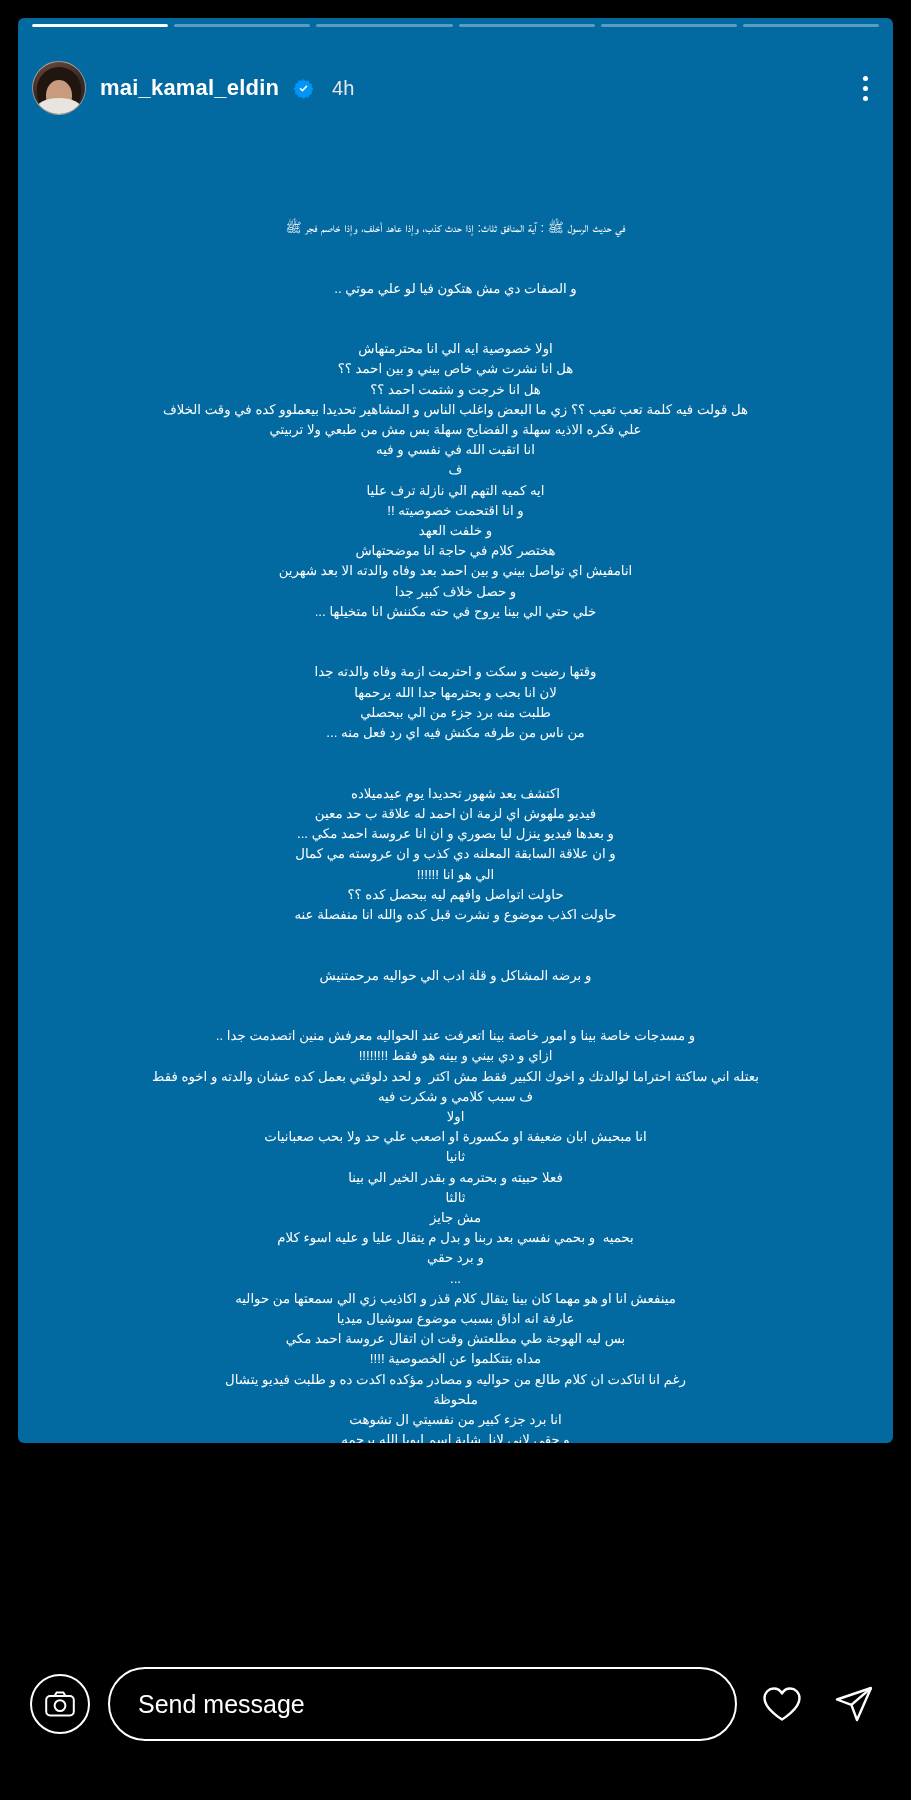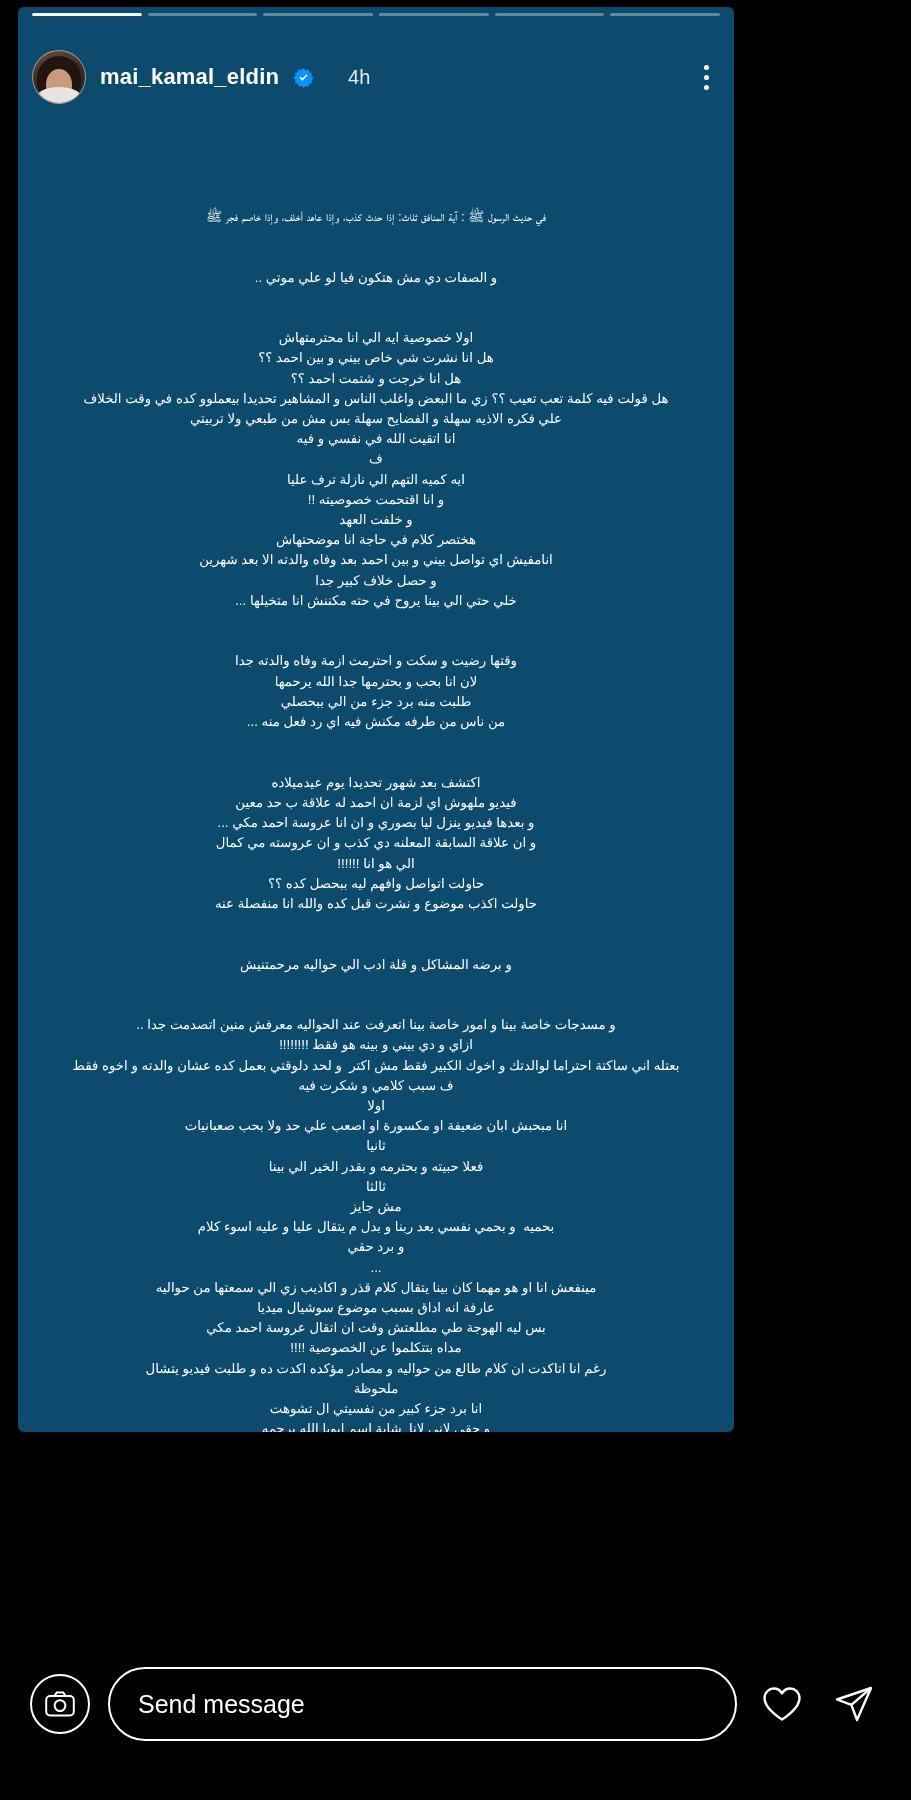--- a/index.html
+++ b/index.html
@@ -16,24 +16,24 @@
   .phone {
     position: relative;
     width: 911px;
     height: 1800px;
     background: #000;
     overflow: hidden;
   }
   .story {
     position: absolute;
     left: 18px;
-    top: 7px;
-    width: 716px;
+    top: 18px;
+    width: 875px;
     height: 1425px;
-    background: #0c4a6e;
+    background: #0369a1;
     border-radius: 6px;
     overflow: hidden;
   }
   
   .progress-row {
     position: absolute;
     top: 6px;
     left: 14px;
     right: 14px;
     height: 4px;
@@ -114,21 +114,21 @@
   .verified {
     width: 21px;
     height: 21px;
     flex: none;
     display: block;
   }
   .time-ago {
     color: #e7e7e7;
     font-size: 20px;
     font-weight: normal;
-    margin-left: 20px;
+    margin-left: 4px;
   }
   .more-btn {
     margin-left: auto;
     width: 28px;
     height: 40px;
     display: flex;
     flex-direction: column;
     align-items: center;
     justify-content: center;
     gap: 5px;

